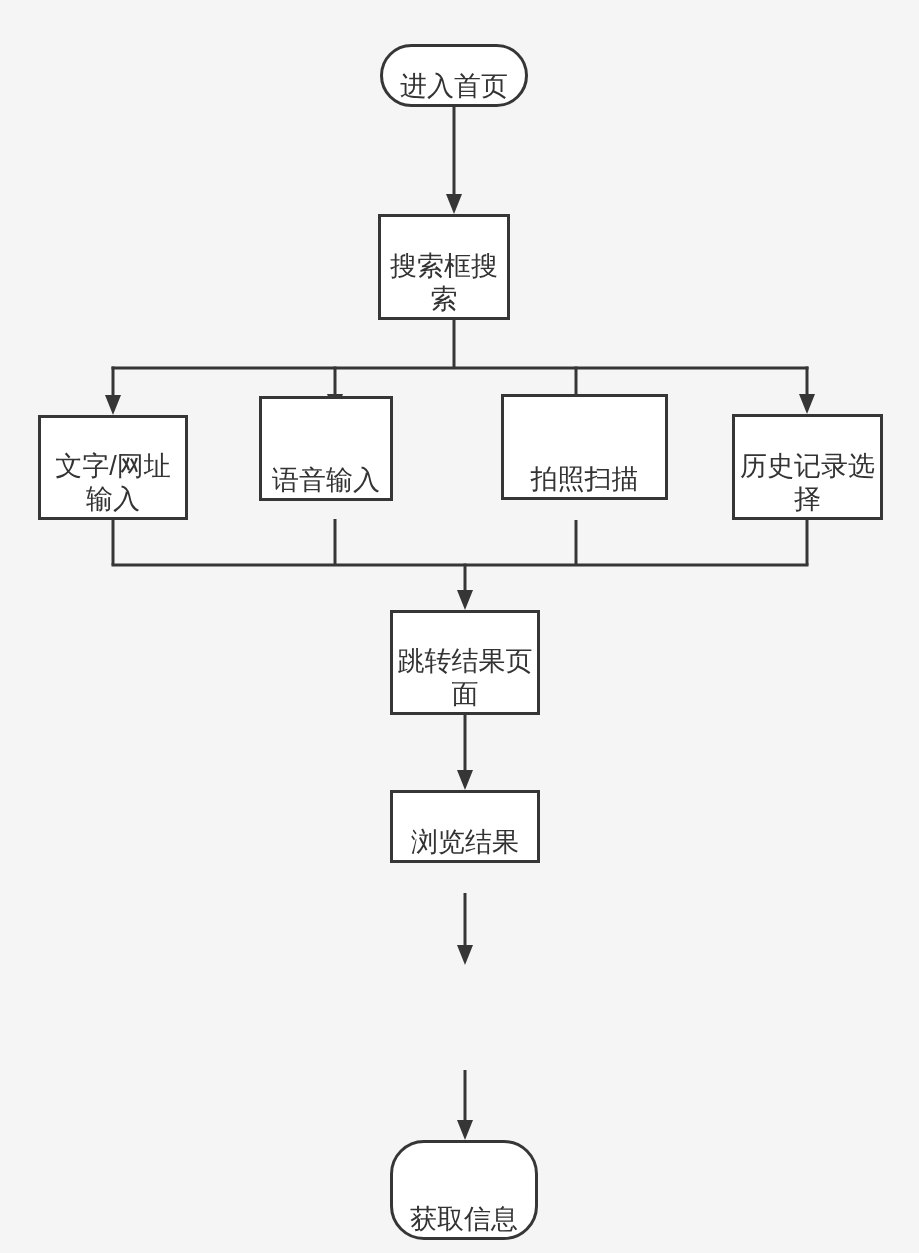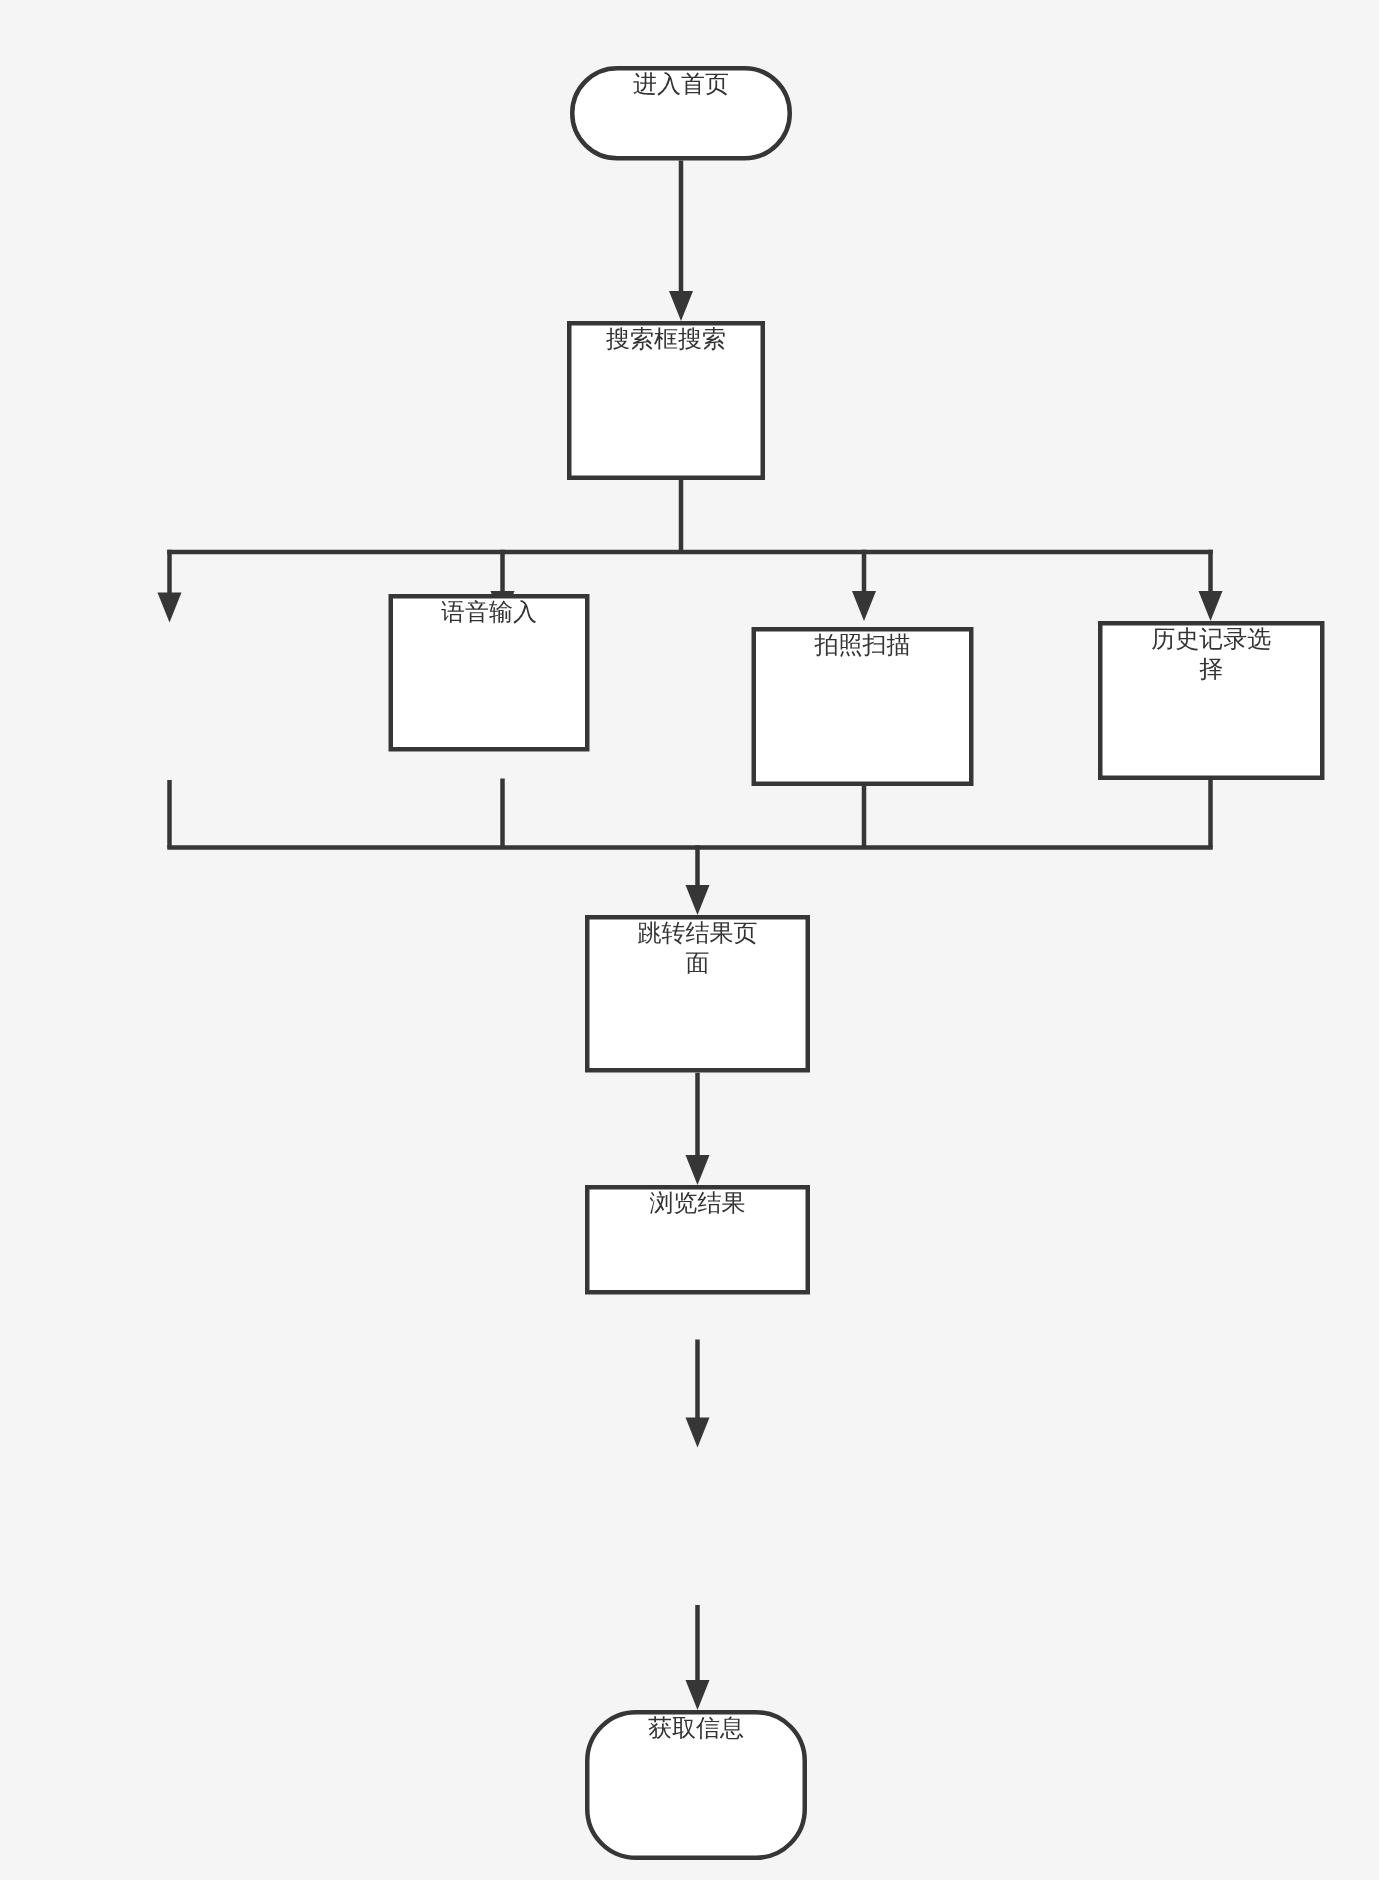--- a/index.html
+++ b/index.html
@@ -33,36 +33,36 @@
   .connector-layer polygon{
     fill:var(--connector);
   }
   .node{
     position:absolute;
     box-sizing:border-box;
     background:var(--node-fill);
     border:3px solid var(--node-border);
     color:var(--text);
     display:flex;
-    align-items:flex-start;
+    align-items:flex-end;
     justify-content:center;
     text-align:center;
-    font-size:16px;
+    font-size:27px;
     line-height:1.25;
     white-space:pre-line;
   }
   .node.terminator{
     border-radius:34px;
   }
   
   .n-start   {left:380px;top:44px;  width:148px;height:63px;}
   .n-search  {left:378px;top:214px; width:132px;height:106px;}
   .n-text    {left:38px; top:415px; width:150px;height:105px;}
   .n-voice   {left:259px;top:396px; width:134px;height:105px;}
-  .n-photo   {left:501px;top:418px; width:148px;height:106px;}
+  .n-photo   {left:501px;top:394px; width:167px;height:106px;}
   .n-history {left:732px;top:414px; width:151px;height:106px;}
   .n-jump    {left:390px;top:610px; width:150px;height:105px;}
   .n-browse  {left:390px;top:790px; width:150px;height:73px;}
   .n-detail  {left:390px;top:965px; width:150px;height:105px;}
   .n-end     {left:390px;top:1140px;width:148px;height:100px;}
 </style>
 </head>
 <body>
 
 <div class="canvas">
@@ -126,20 +126,24 @@
   </svg>
 
   <div class="node terminator n-start">
     <span>进入首页</span>
   </div>
 
   <div class="node n-search">
     <span>搜索框搜索</span>
   </div>
 
+  <div class="node n-text">
+    <span>文字/网址
+输入</span>
+  </div>
 
   <div class="node n-voice">
     <span>语音输入</span>
   </div>
 
   <div class="node n-photo">
     <span>拍照扫描</span>
   </div>
 
   <div class="node n-jump">

